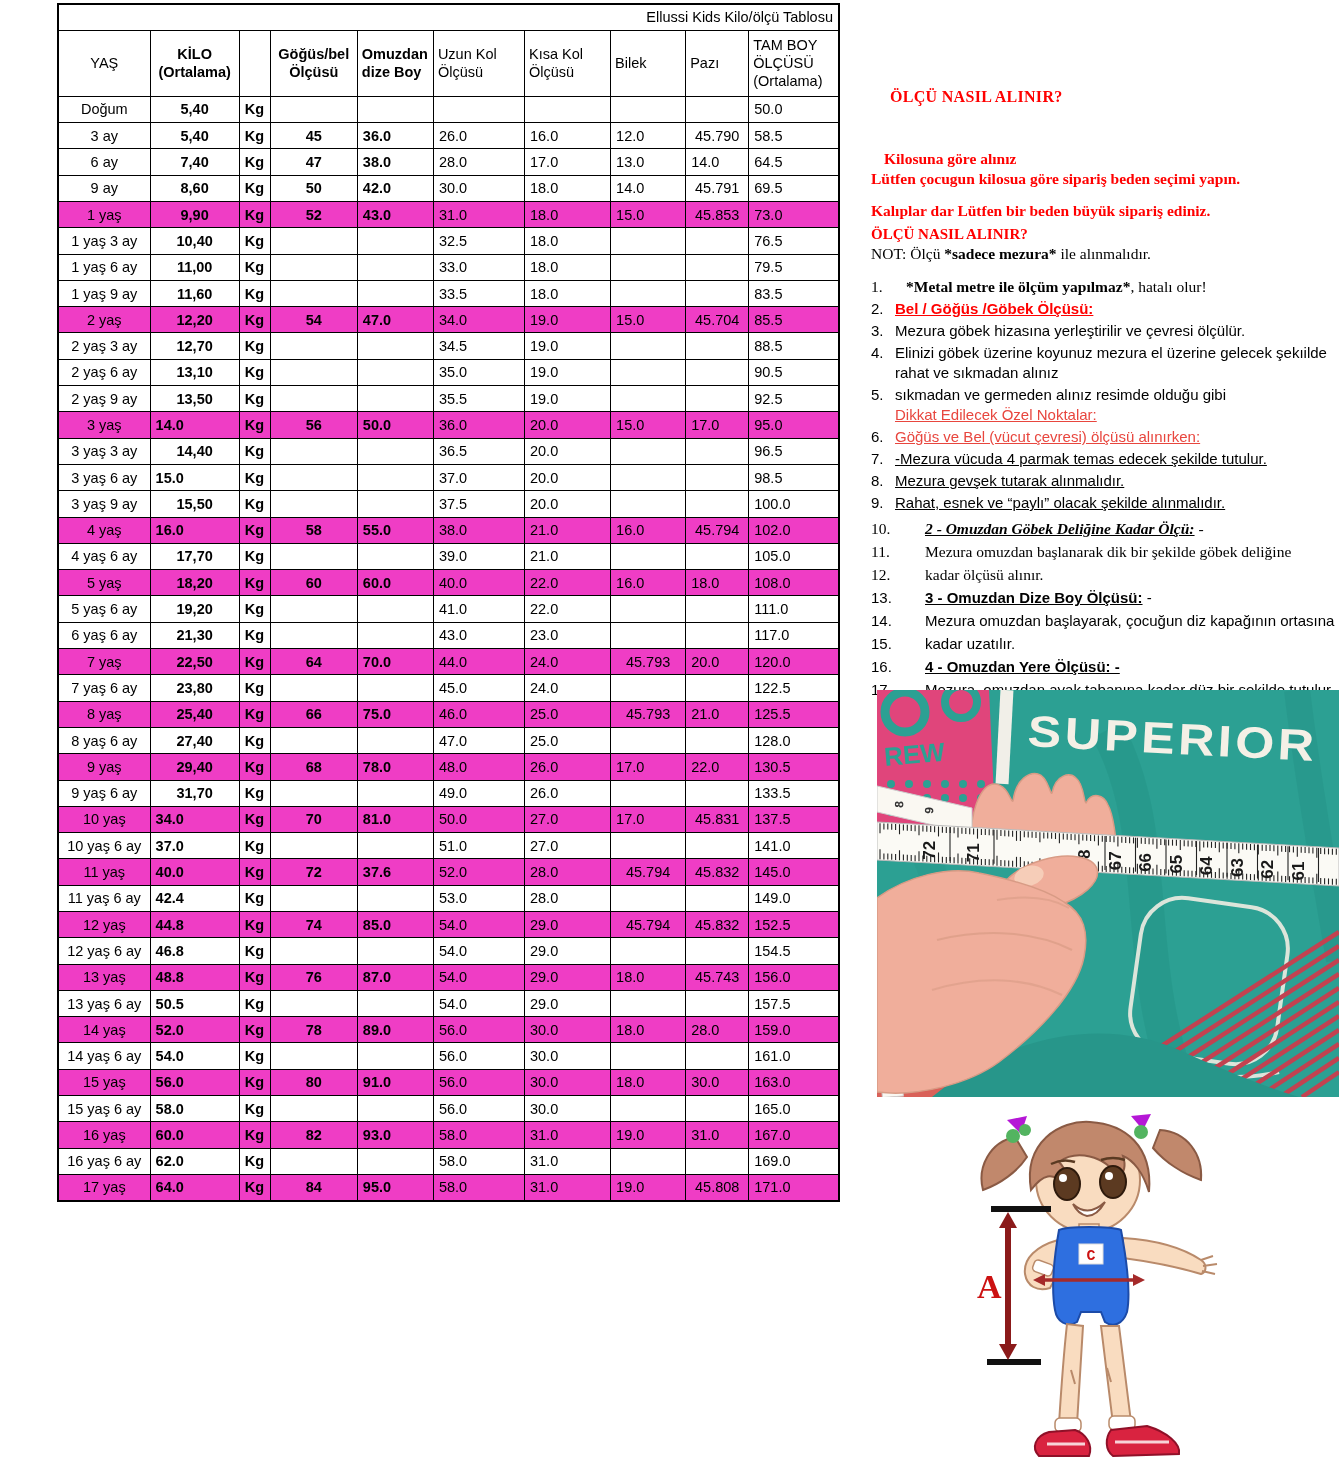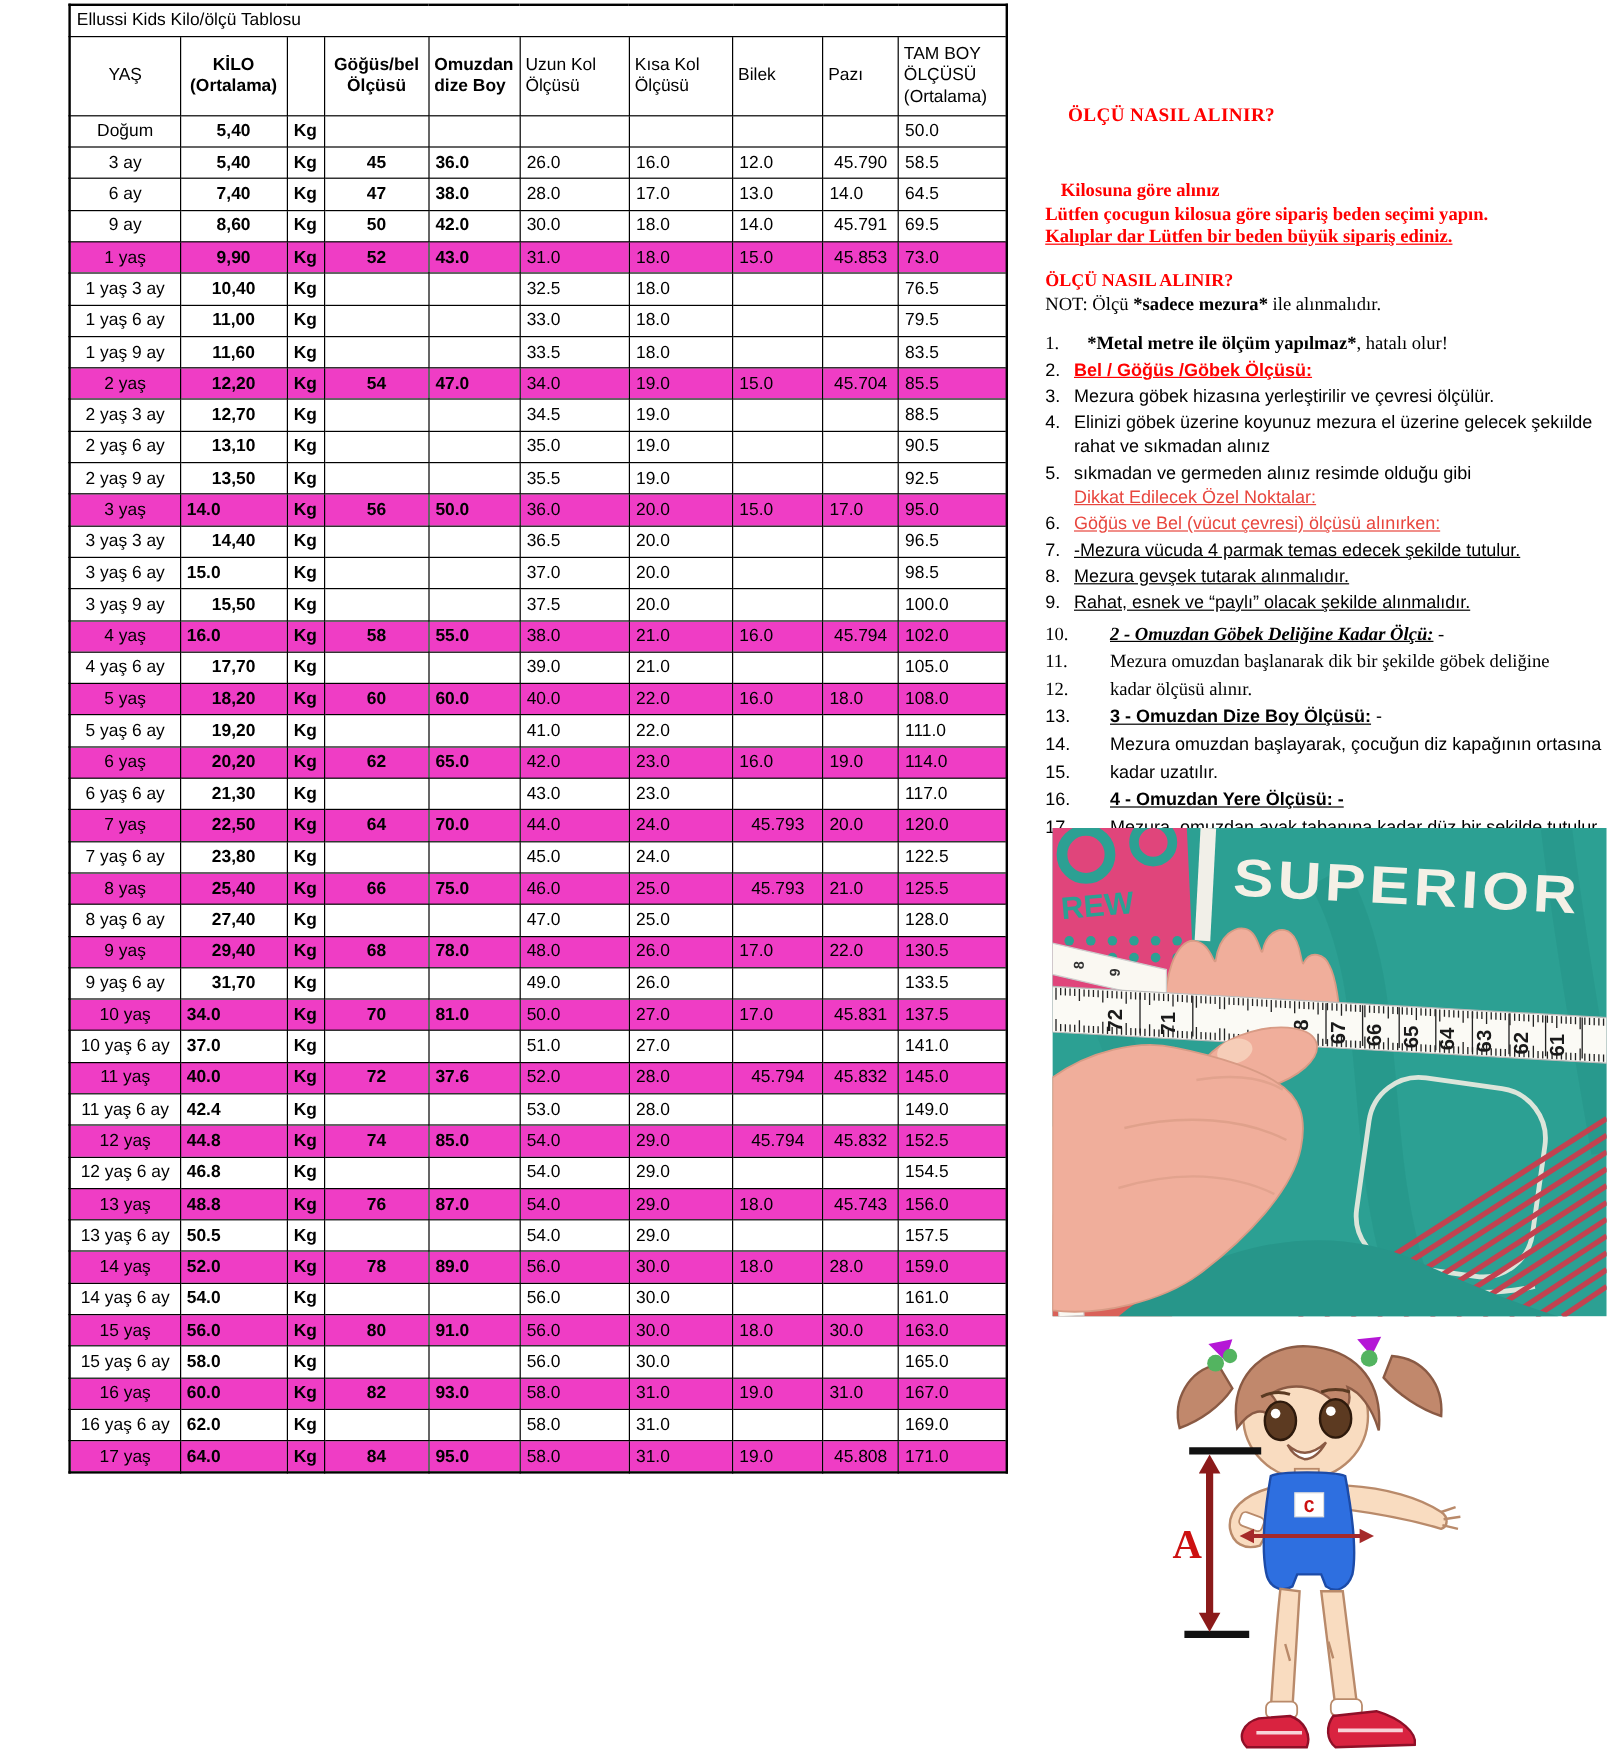--- a/index.html
+++ b/index.html
@@ -4,36 +4,36 @@
 <style>
   * { margin:0; padding:0; box-sizing:border-box; }
   body { background:#ffffff; font-family:"Liberation Sans", sans-serif; }
   .page { position:relative; width:1339px; height:1463px; background:#fff; overflow:hidden; }
 
   
   table.size-table { position:absolute; left:57px; top:3px; width:783px;
     border-collapse:collapse; table-layout:fixed; border:2px solid #000; }
   table.size-table td { border:1px solid #000; font-size:14.5px; color:#000;
     padding:0 5px; height:26.3px; overflow:hidden; white-space:nowrap; }
-  td.title-cell { height:74px; text-align:left; font-size:29px;
+  td.title-cell { height:74px; text-align:right; font-size:29px;
     border-bottom:2px solid #000; white-space:normal; }
   tr.hdr td { height:66px; vertical-align:middle; white-space:normal;
     line-height:1.25; padding:2px 4px; }
   tr.hl td { background:var(--hl); }
   .ta-c { text-align:center; } .ta-l { text-align:left; } .ta-r { text-align:center;margin-top:19px; }
   .b { font-weight:bold; }
 
   
   .abs { position:absolute; }
   .red { color:var(--red); }
   .inst-heading { left:890px; top:88px; font-family:"Liberation Serif",serif;
     font-weight:bold; font-size:16px; letter-spacing:.3px; }
   .red1 { left:884px; top:150px; }
   .red2 { left:871px; top:170px; }
-  .red3 { left:871px; top:189px;text-decoration:underline; }
+  .red3 { left:871px; top:202px; }
   .redline { font-family:"Liberation Serif",serif; font-weight:bold; font-size:15.5px; }
   .inst-subheading { left:871px; top:226px; font-family:"Liberation Serif",serif;
     font-weight:bold; font-size:15px; }
   .inst-note { left:871px; top:245px; font-family:"Liberation Serif",serif;
     font-size:15.5px; color:#000; }
 
   #inst-list { left:871px; top:277px; width:488px; }
   .inst-item { display:flex; line-height:20px; margin-bottom:2px; font-size:15px; }
   .inst-item .num { width:24px; flex:none; }
   .inst-item.tab .num { width:54px; }
@@ -324,32 +324,20 @@
           <td class="ta-c">5 yaş 6 ay</td>
           <td class="ta-r b">19,20</td>
           <td class="ta-l b">Kg</td>
           <td class="ta-l"></td>
           <td class="ta-l"></td>
           <td class="ta-l">41.0</td>
           <td class="ta-l">22.0</td>
           <td class="ta-l"></td>
           <td class="ta-l"></td>
           <td class="ta-l">111.0</td>
-        </tr>
-        <tr class="hl">
-          <td class="ta-c">6 yaş</td>
-          <td class="ta-r b">20,20</td>
-          <td class="ta-l b">Kg</td>
-          <td class="ta-r b">62</td>
-          <td class="ta-l b">65.0</td>
-          <td class="ta-l">42.0</td>
-          <td class="ta-l">23.0</td>
-          <td class="ta-l">16.0</td>
-          <td class="ta-l">19.0</td>
-          <td class="ta-l">114.0</td>
         </tr>
         <tr>
           <td class="ta-c">6 yaş 6 ay</td>
           <td class="ta-r b">21,30</td>
           <td class="ta-l b">Kg</td>
           <td class="ta-l"></td>
           <td class="ta-l"></td>
           <td class="ta-l">43.0</td>
           <td class="ta-l">23.0</td>
           <td class="ta-l"></td>

